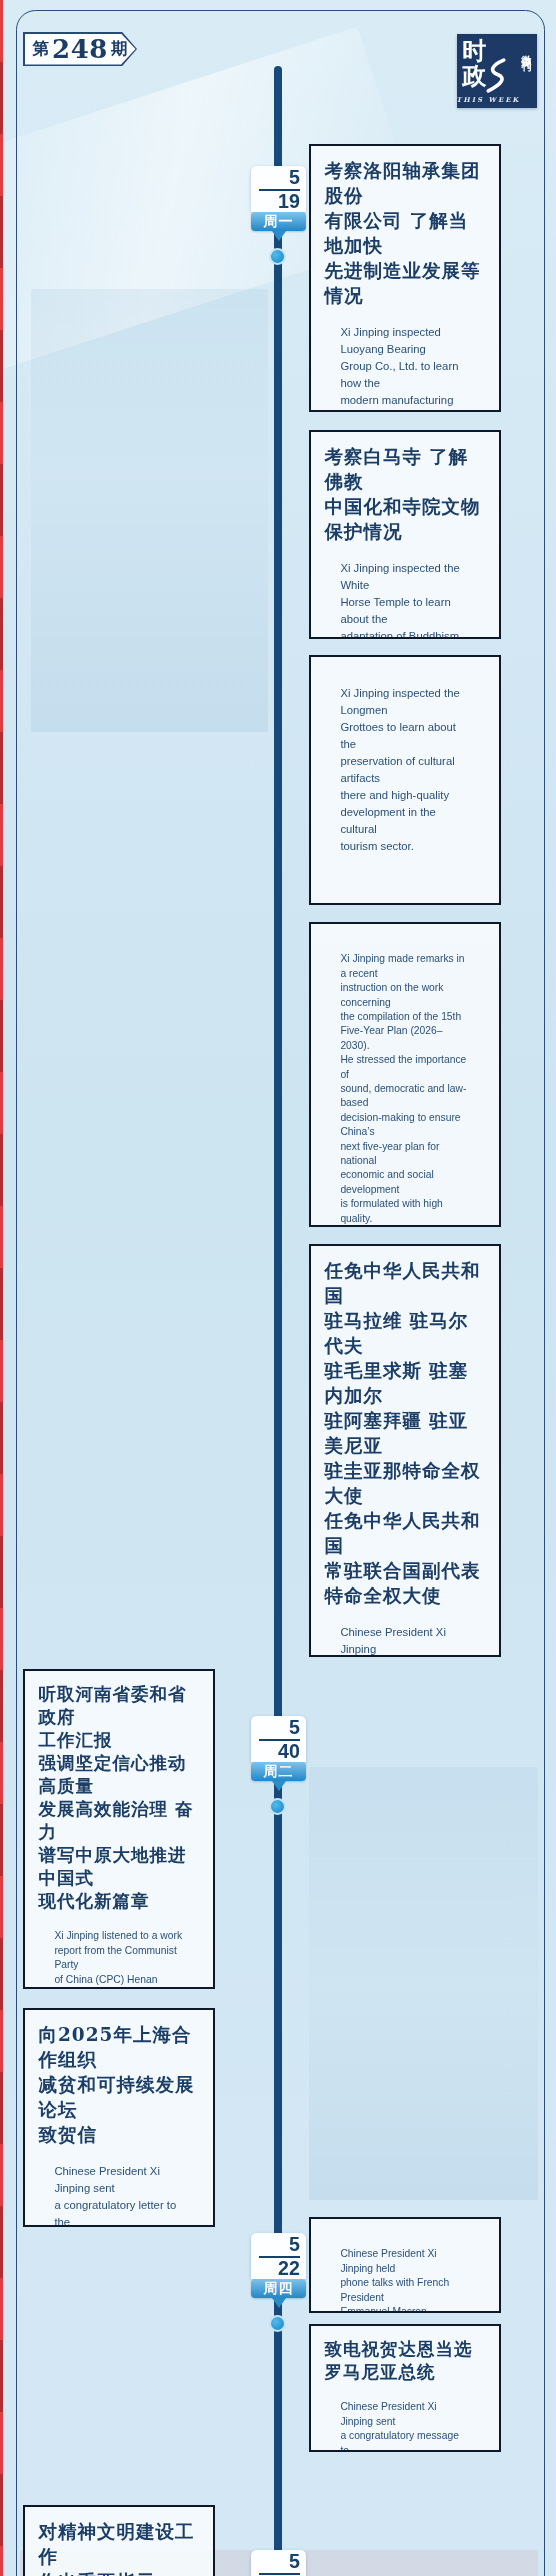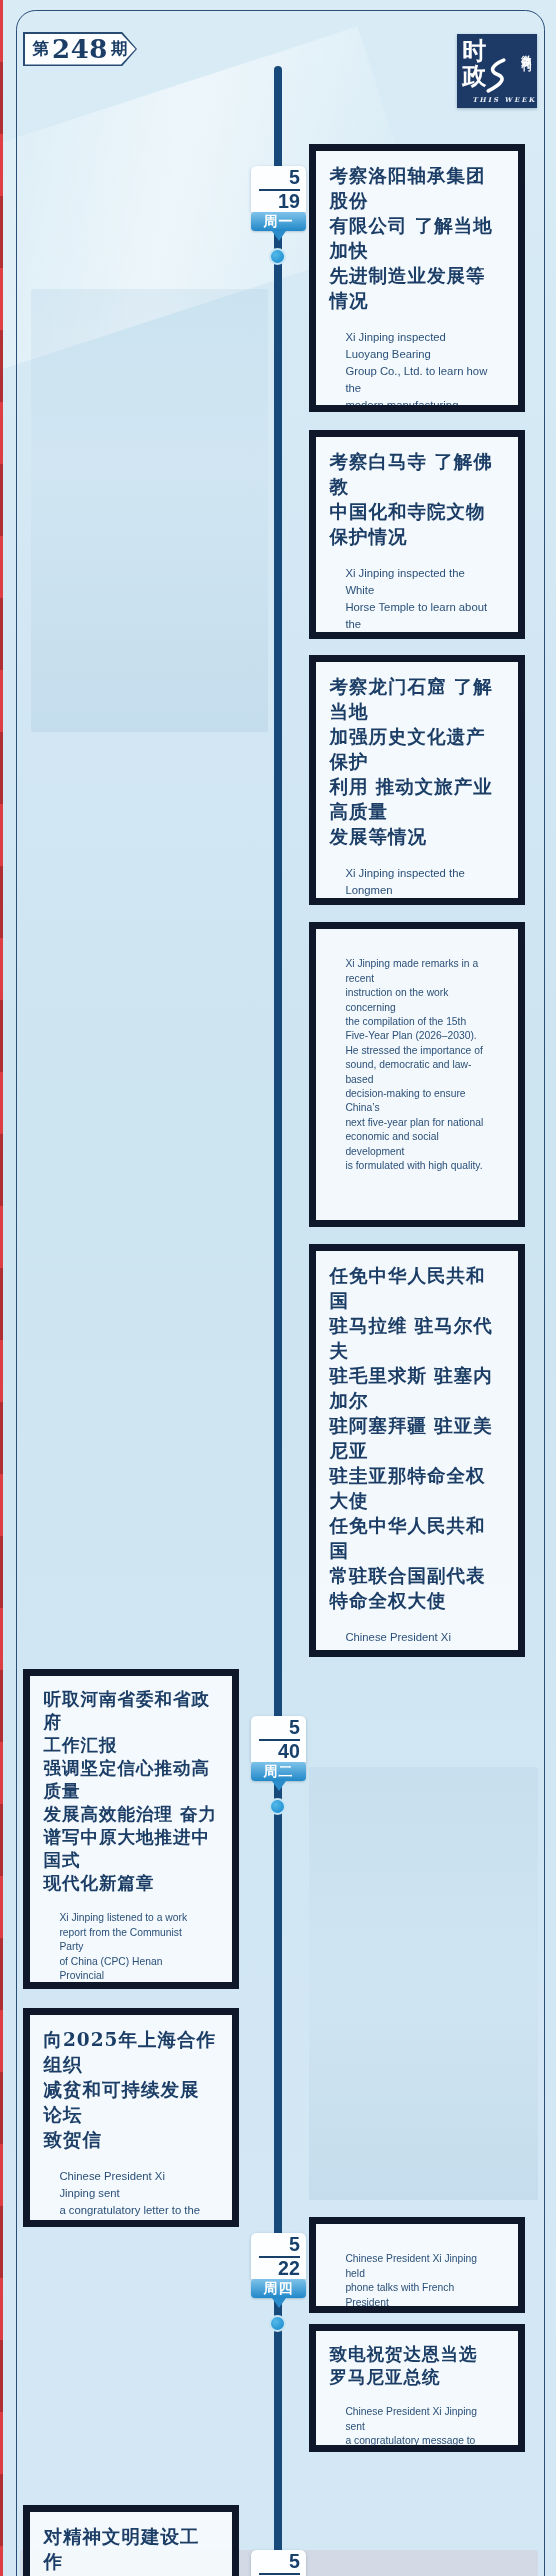--- a/index.html
+++ b/index.html
@@ -27,42 +27,42 @@
 
   .badge{position:absolute;left:251px;width:55px;text-align:center;z-index:4}
   .badge .card{height:46px;background:#fdfeff;border-radius:5.2px 5.2px 0 0;box-shadow:0 1px 3.1px rgba(30,70,110,.28);
     display:flex;flex-direction:column;align-items:flex-end;padding:1px 6.2px 0 0;box-sizing:border-box}
   .badge .m,.badge .d{font:700 19.6px/21px "Liberation Sans",sans-serif;color:#17406b}
   .badge .divider{width:41px;height:2.6px;background:#17406b;margin:0.5px 0 0.5px}
   .badge .wk{height:18.5px;background:linear-gradient(180deg,#7ec3ea,#2187c8);border-radius:4.1px;color:#fff;
     font:700 14px/18.5px "Liberation Sans",sans-serif;letter-spacing:1px;box-shadow:0 1px 2.1px rgba(30,70,110,.25)}
   .badge .ptr{width:0;height:0;margin:0 auto;border-left:7.7px solid transparent;border-right:7.7px solid transparent;border-top:10.3px solid #2a8ccb}
 
-  .box{position:absolute;width:216px;background:rgba(245,250,253,.93);border:7px solid #0f172a;
+  .box{position:absolute;width:192px;background:rgba(245,250,253,.93);border:2px solid #0f172a;
     padding:12.4px 13.4px;box-sizing:border-box;overflow:hidden;z-index:3}
   .box.right{left:309px}
   .box.left{left:23px}
   .box h2{margin:0 0 6.2px;font:600 18.5px/25px "DejaVu Serif",serif;color:#1c3e66;letter-spacing:1px;white-space:pre-line}
   .box p{margin:16px;font:400 11.3px/17px "Liberation Sans",sans-serif;color:#2b5078;white-space:pre-line}
   .box.compact h2{font-size:17.5px;line-height:23px}
   .box.compact p{font-size:10.3px;line-height:14.4px}
 
   .issue{position:absolute;left:23px;top:32px;width:114px;height:34px;background:#274b72;
     clip-path:polygon(0 0,87% 0,100% 50%,87% 100%,0 100%);z-index:5}
   .issue .in{position:absolute;inset:1.5px;background:#fbfdff;clip-path:polygon(0 0,87% 0,100% 50%,87% 100%,0 100%);
     display:flex;align-items:center;justify-content:center;gap:3.1px;color:#1c3e66}
   .issue .small{font:600 16.5px/16.5px "DejaVu Serif",serif}
   .issue .num{font:700 26px/26px "DejaVu Serif",serif;letter-spacing:0.5px}
 
   .hlogo{position:absolute;left:457px;top:34px;width:80px;height:74px;background:#1d3a66;z-index:5;
     box-shadow:0 1px 3.1px rgba(20,50,90,.3);color:#fff;overflow:hidden}
   .hlogo .main{position:absolute;left:5.2px;top:4.1px;font:700 24px/25px "DejaVu Serif",serif;width:31px;letter-spacing:2.1px}
   .hlogo .sub{position:absolute;right:5.2px;top:13.4px;writing-mode:vertical-rl;font:600 10.3px/11.3px "DejaVu Serif",serif;letter-spacing:3.1px}
   .hlogo .swoosh{position:absolute;left:27px;top:24px}
-  .hlogo .caption{position:absolute;left:0;bottom:4.1px;width:100%;text-align:right;
+  .hlogo .caption{position:absolute;left:0;bottom:4.1px;width:100%;text-align:left;
     font:italic 700 6.7px/7.2px "DejaVu Serif",serif;letter-spacing:2.1px;color:#e8eef8}
 </style>
 </head>
 <body>
 
 <div class="grid-overlay"></div>
 <div class="streak" style="left:-62px;top:93px;width:464px;height:216px"></div>
 
 <div class="photo" style="left:31px;top:289px;width:237px;height:443px;opacity:.20;background:linear-gradient(180deg,#9fc4dd,#c2d9ea 40%,#8fb4d2)"></div>
 <div class="photo" style="left:309px;top:1767px;width:229px;height:433px;opacity:.25;background:linear-gradient(180deg,#aac9e0,#c9dded 50%,#9bbcd6)"></div>
@@ -147,24 +147,20 @@
   <h2>考察白马寺 了解佛教
 中国化和寺院文物
 保护情况</h2>
   <p>Xi Jinping inspected the White
 Horse Temple to learn about the
 adaptation of Buddhism to the
 Chinese context and local efforts
 to preserve cultural relics.</p>
 </div>
 <div class="box right" style="top:655px;height:250px">
-  <h2>考察龙门石窟 了解当地
-加强历史文化遗产保护
-利用 推动文旅产业高质量
-发展等情况</h2>
   <p>Xi Jinping inspected the Longmen
 Grottoes to learn about the
 preservation of cultural artifacts
 there and high-quality
 development in the cultural
 tourism sector.</p>
 </div>
 <div class="box right compact" style="top:922px;height:305px">
   <p>Xi Jinping made remarks in a recent
 instruction on the work concerning

